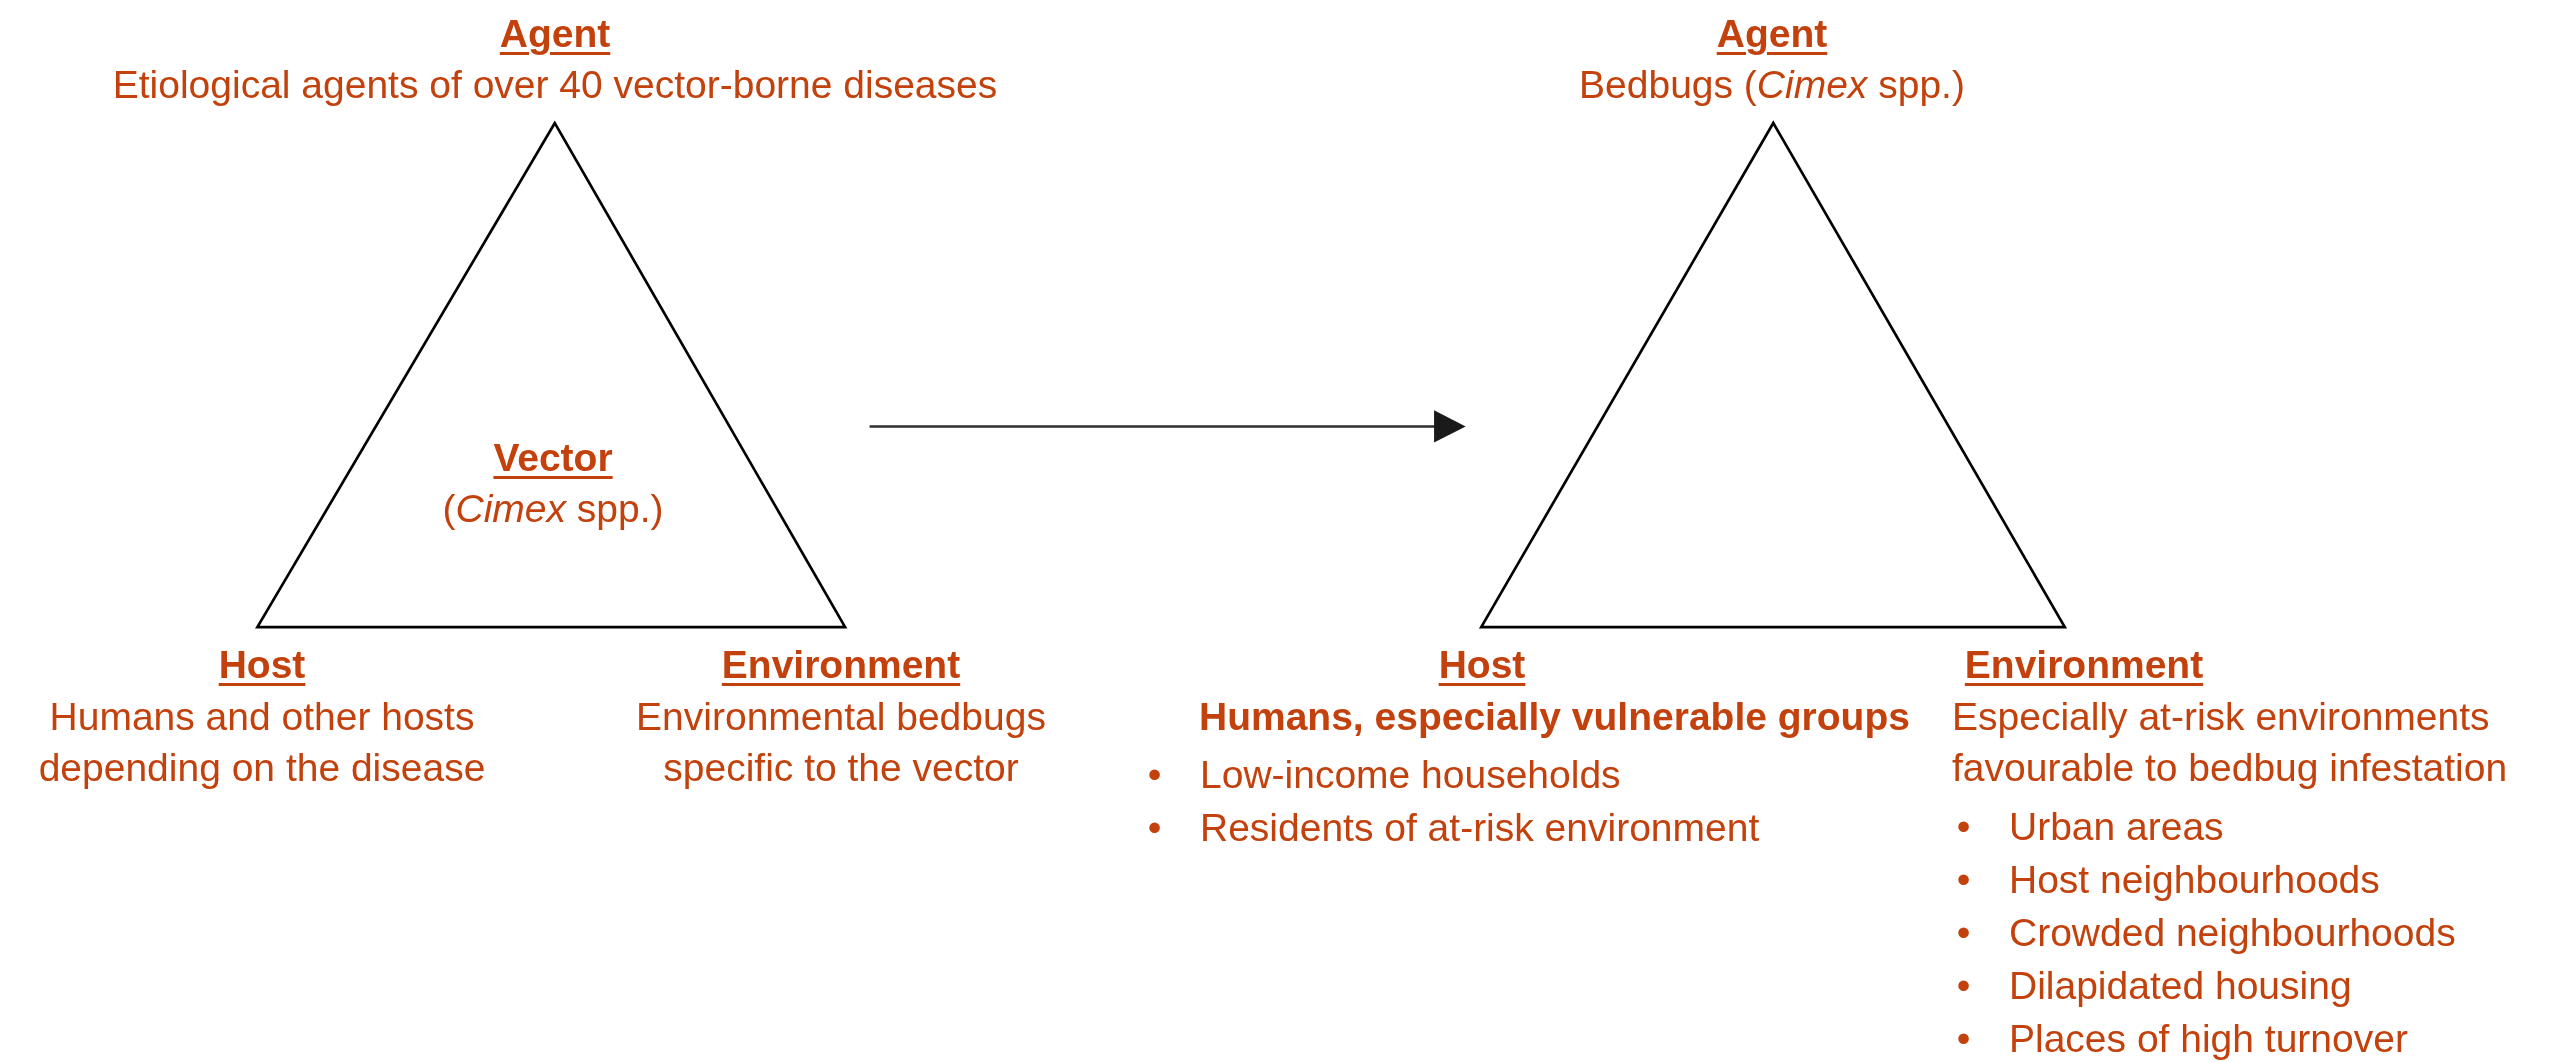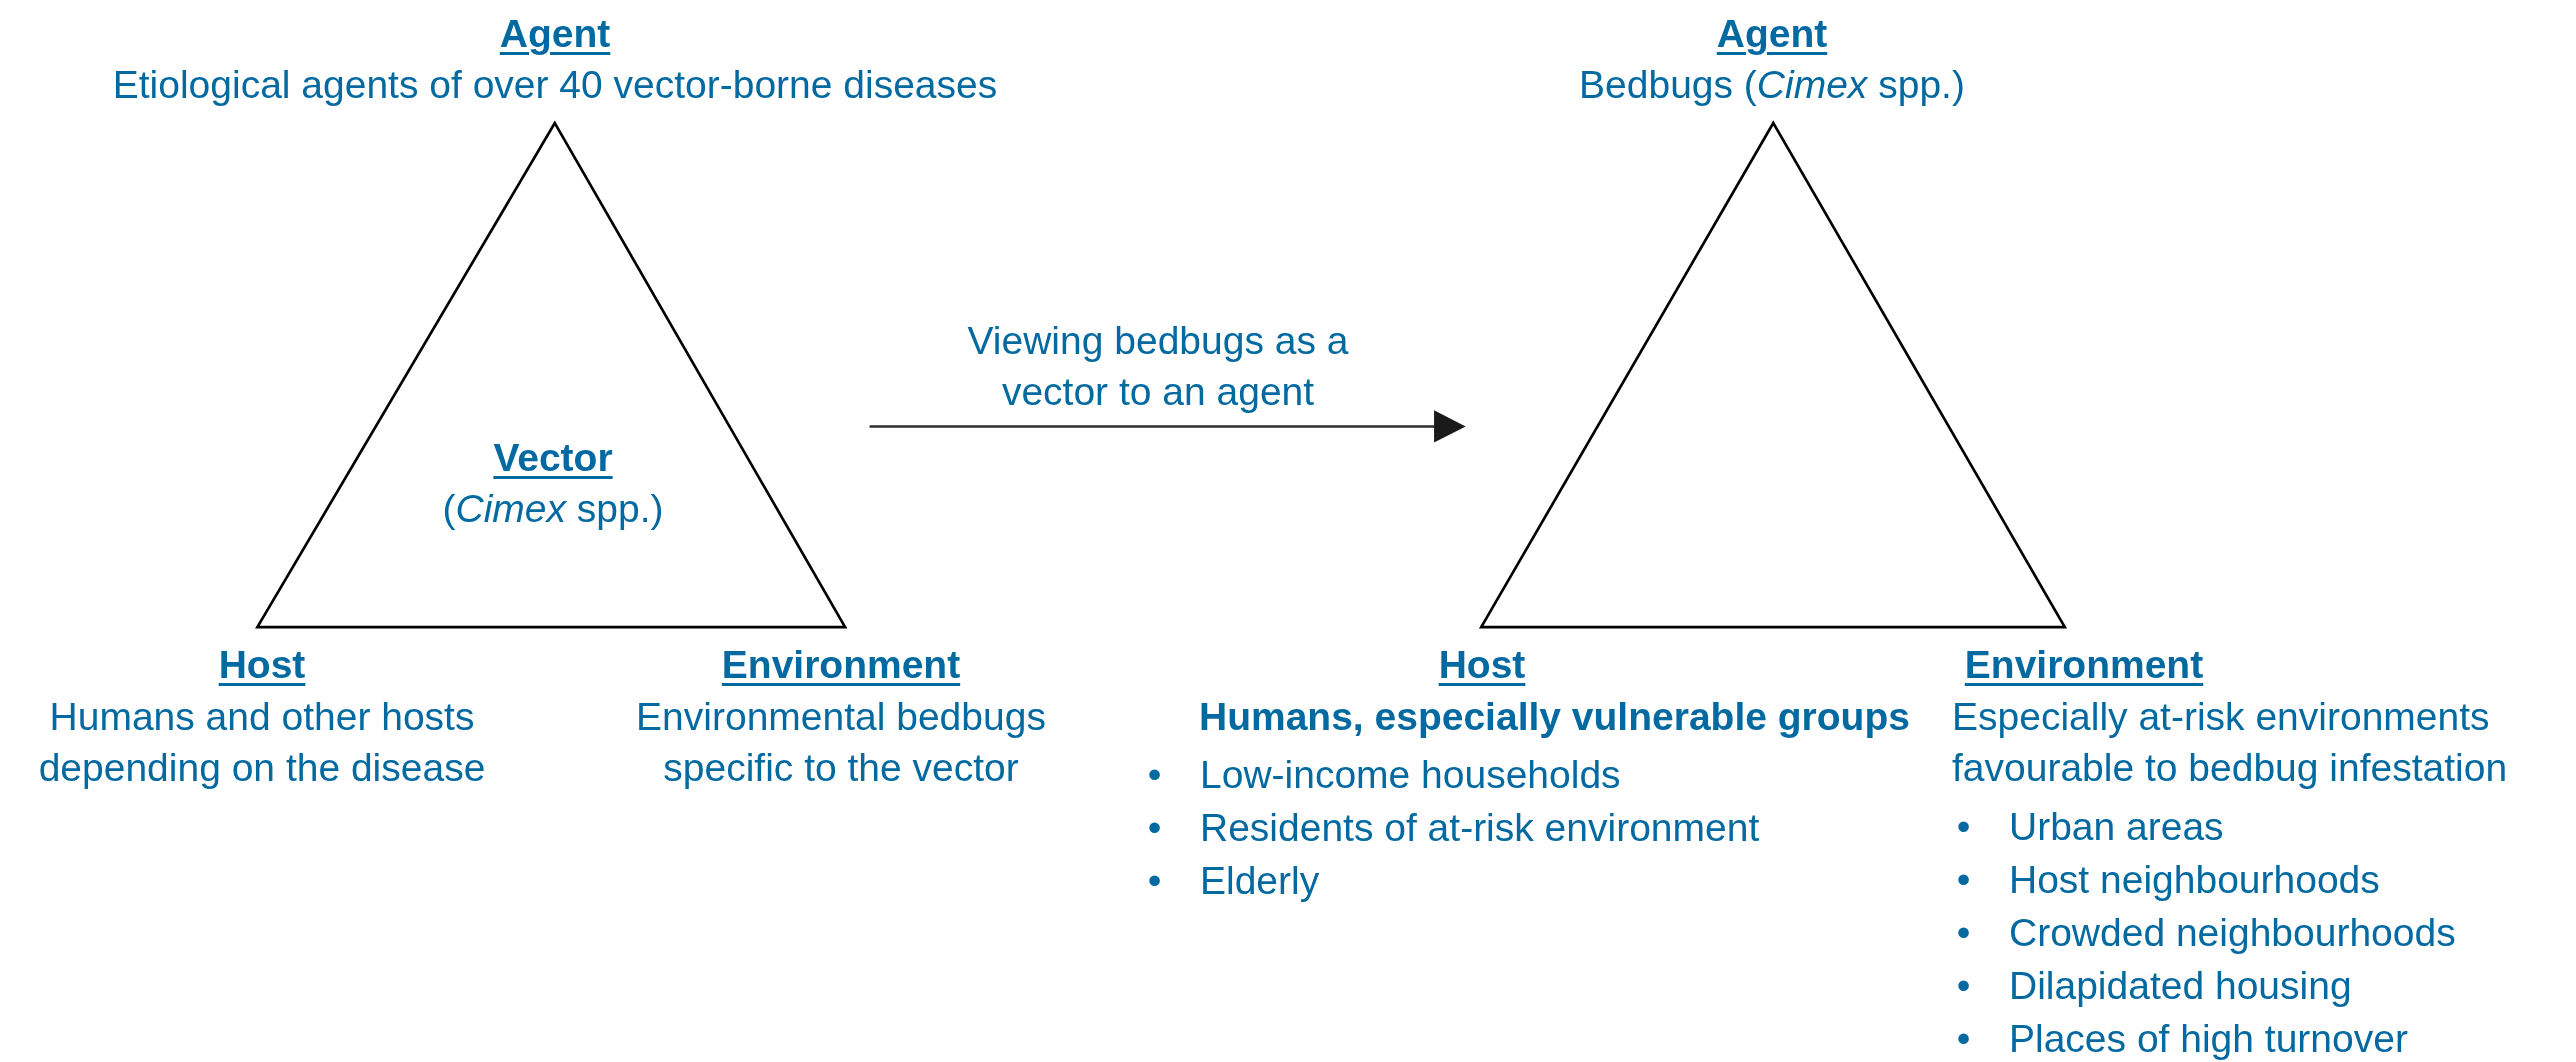--- a/index.html
+++ b/index.html
@@ -4,21 +4,21 @@
 <style>
   html, body { margin: 0; padding: 0; background: #ffffff; }
   .canvas {
     position: relative;
     width: 2576px;
     height: 1062px;
     background: #ffffff;
     font-family: "Liberation Sans", sans-serif;
     font-size: 39px;
     line-height: 51px;
-    color: #0369a1;
+    color: #c2410c;
     overflow: hidden;
   }
   svg.shapes { position: absolute; left: 0; top: 0; }
   .t { position: absolute; white-space: nowrap; }
   .center { transform: translateX(-50%); text-align: center; }
   .heading {
     font-weight: 700;
     text-decoration: underline;
     text-decoration-thickness: 3px;
     text-underline-offset: 5.4px;
@@ -67,34 +67,29 @@
     <div>Humans and other hosts</div>
     <div>depending on the disease</div>
   </div>
 
   <div class="t center heading" style="left:841px; top:639px;">Environment</div>
   <div class="t center" style="left:841px; top:691px;">
     <div>Environmental bedbugs</div>
     <div>specific to the vector</div>
   </div>
 
-  <div class="t center" style="left:1158px; top:315px;">
-    <div>Viewing bedbugs as a</div>
-    <div>vector to an agent</div>
-  </div>
 
   <div class="t center heading" style="left:1772px; top:8.4px;">Agent</div>
   <div class="t center" style="left:1772px; top:59px;"><span>Bedbugs (</span><span class="em">Cimex</span><span> spp.)</span></div>
 
   <div class="t center heading" style="left:1482px; top:639px;">Host</div>
   <div class="t" style="left:1199px; top:691px;font-weight:bold;">Humans, especially vulnerable groups</div>
   <ul class="blist" style="left:1143px; top:748px;">
     <li>Low-income households</li>
     <li>Residents of at-risk environment</li>
-    <li>Elderly</li>
   </ul>
 
   <div class="t center heading" style="left:2084px; top:639px;">Environment</div>
   <div class="t" style="left:1952px; top:691px;">
     <div>Especially at-risk environments</div>
     <div>favourable to bedbug infestation</div>
   </div>
   <ul class="blist" style="left:1952px; top:800px;">
     <li>Urban areas</li>
     <li>Host neighbourhoods</li>

